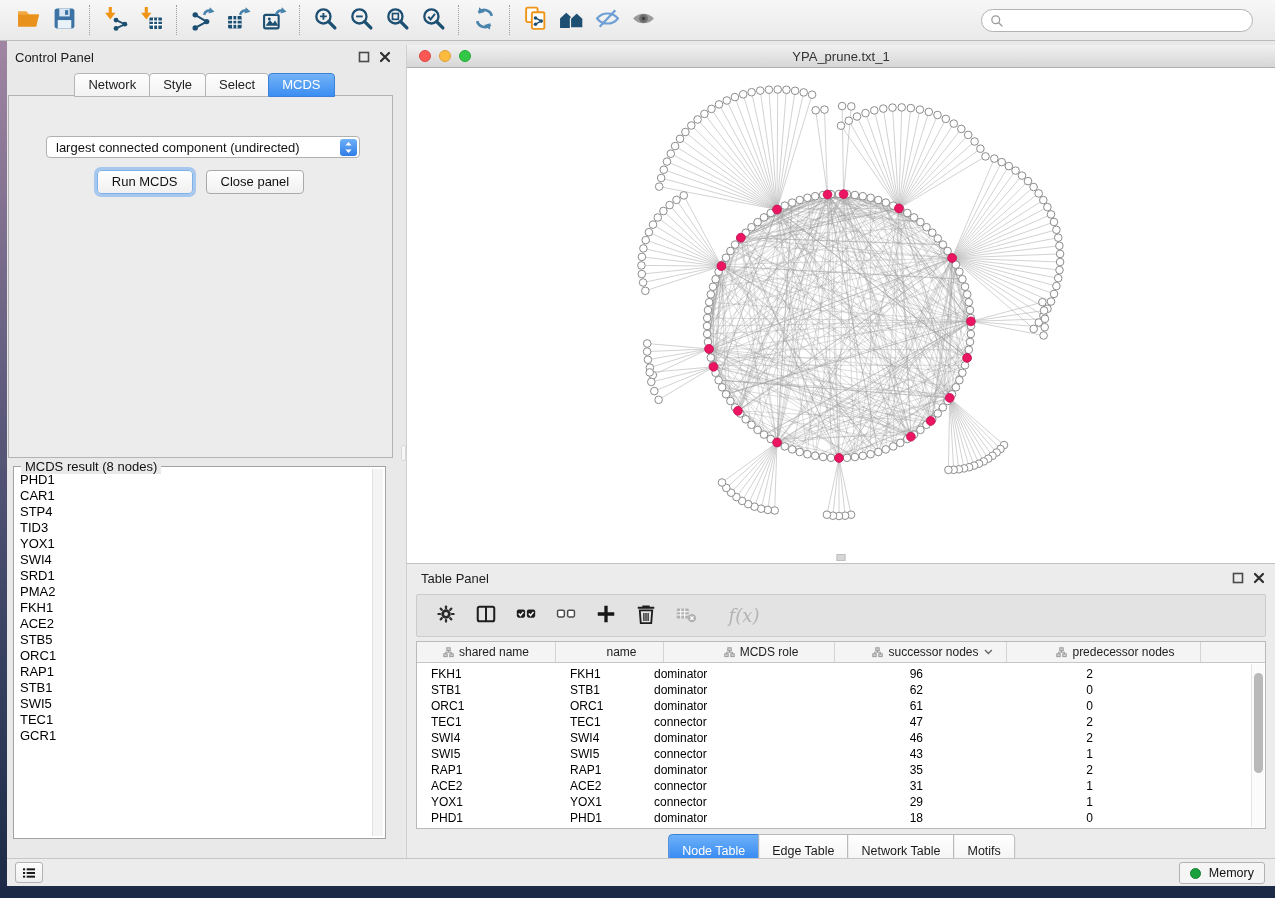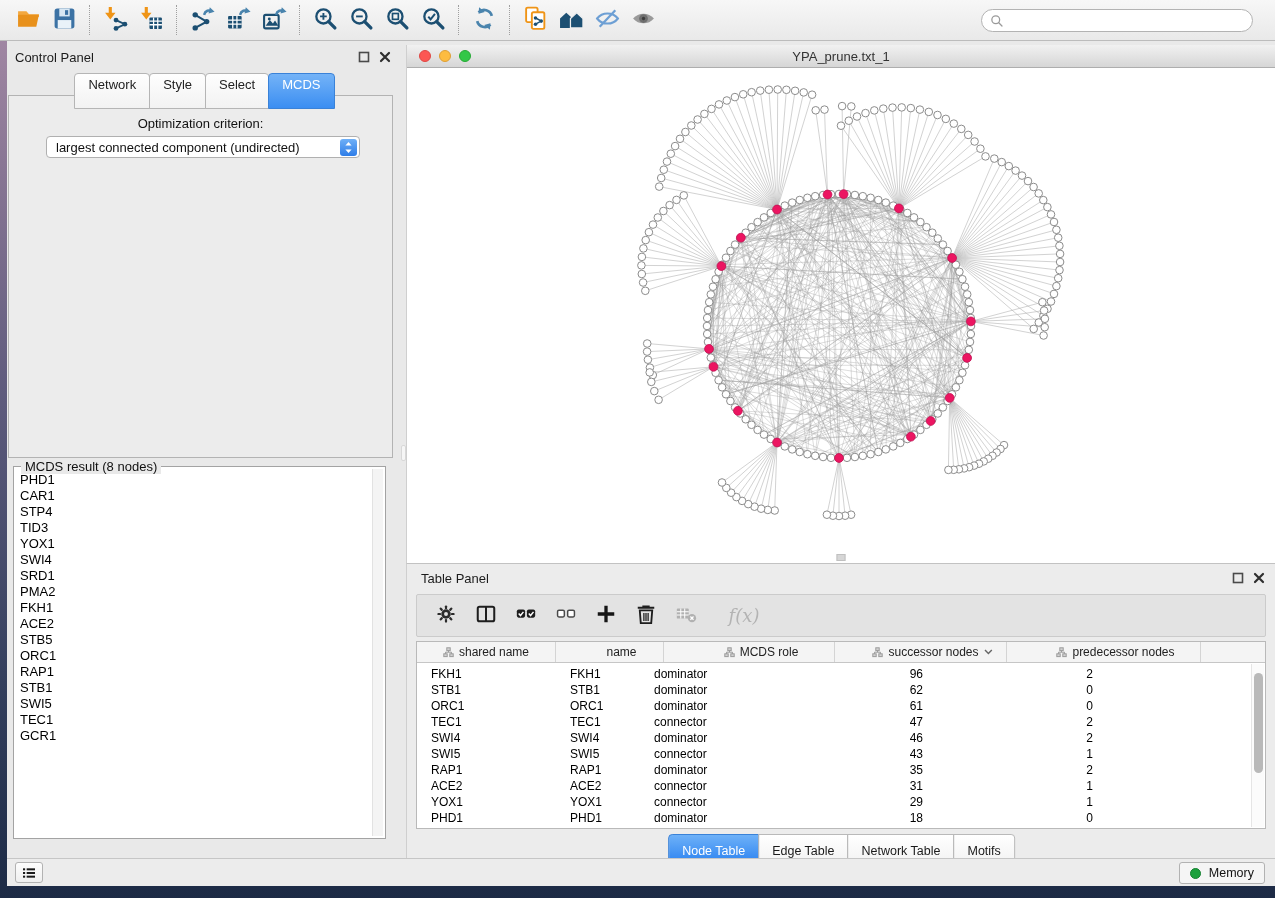--- a/index.html
+++ b/index.html
@@ -29,21 +29,21 @@
   
   #main { position:absolute; left:7px; top:41px; right:0; bottom:12px; background:#e9e9e9; }
   
   #control-panel { position:absolute; left:0; top:0; width:394px; bottom:28px; }
   .panel-header { position:absolute; left:0; top:4px; right:0; height:24px; display:flex; align-items:center; }
   .panel-title { font-size:13px; color:#1c1c1c; padding-left:8px; }
   .panel-btns { margin-left:auto; display:flex; gap:9px; padding-right:10px; }
   .panel-btns svg { width:12px; height:12px; display:block; }
   #cp-tabs { position:absolute; left:0; top:32px; width:100%; display:flex; justify-content:center; z-index:2; }
   .cp-tab {
-    font-size:13px; padding:3px 13px 16px; background:linear-gradient(#fefefe,#f2f2f2);
+    font-size:13px; padding:3px 13px 4px; background:linear-gradient(#fefefe,#f2f2f2);
     border:1px solid #b5b5b5; border-radius:4px 4px 0 0; margin-right:-1px; color:#222;
   }
   .cp-tab.active {
     background:linear-gradient(#74b3f7,#3b8ef2); color:#fff; border-color:#3a82d8;
   }
   #cp-content {
     position:absolute; left:1px; top:54px; width:385px; height:363px;
     border:1px solid #b3b3b3; background:#ececec;
   }
   #opt-label { text-align:center; font-size:13px; color:#111; margin-top:20px; }
@@ -310,29 +310,32 @@
           </span>
       </span>
     </div>
     <div id="cp-tabs">
         <div class="cp-tab">Network</div>
         <div class="cp-tab">Style</div>
         <div class="cp-tab">Select</div>
         <div class="cp-tab active">MCDS</div>
       </div>
     <div id="cp-content">
-      <div id="opt-label">Optimization criterion:</div>
       <div id="opt-select">
         <span>largest connected component (undirected)</span>
         <span id="opt-stepper">
           <svg viewBox="0 0 11 13">
               <path d="M5.5 1 2.4 4.6h6.2z" fill="#fff"></path>
               <path d="M5.5 12 2.4 8.4h6.2z" fill="#fff"></path>
             </svg>
         </span>
+      </div>
+      <div class="cp-buttons">
+        <button class="btn focus-ring">Run MCDS</button>
+        <button class="btn">Close panel</button>
       </div>
     </div>
     <div id="mcds-fieldset">
       <span id="mcds-legend">MCDS result (8 nodes)</span>
       <div id="mcds-list">
           <div class="list-item">PHD1</div>
           <div class="list-item">CAR1</div>
           <div class="list-item">STP4</div>
           <div class="list-item">TID3</div>
           <div class="list-item">YOX1</div>

